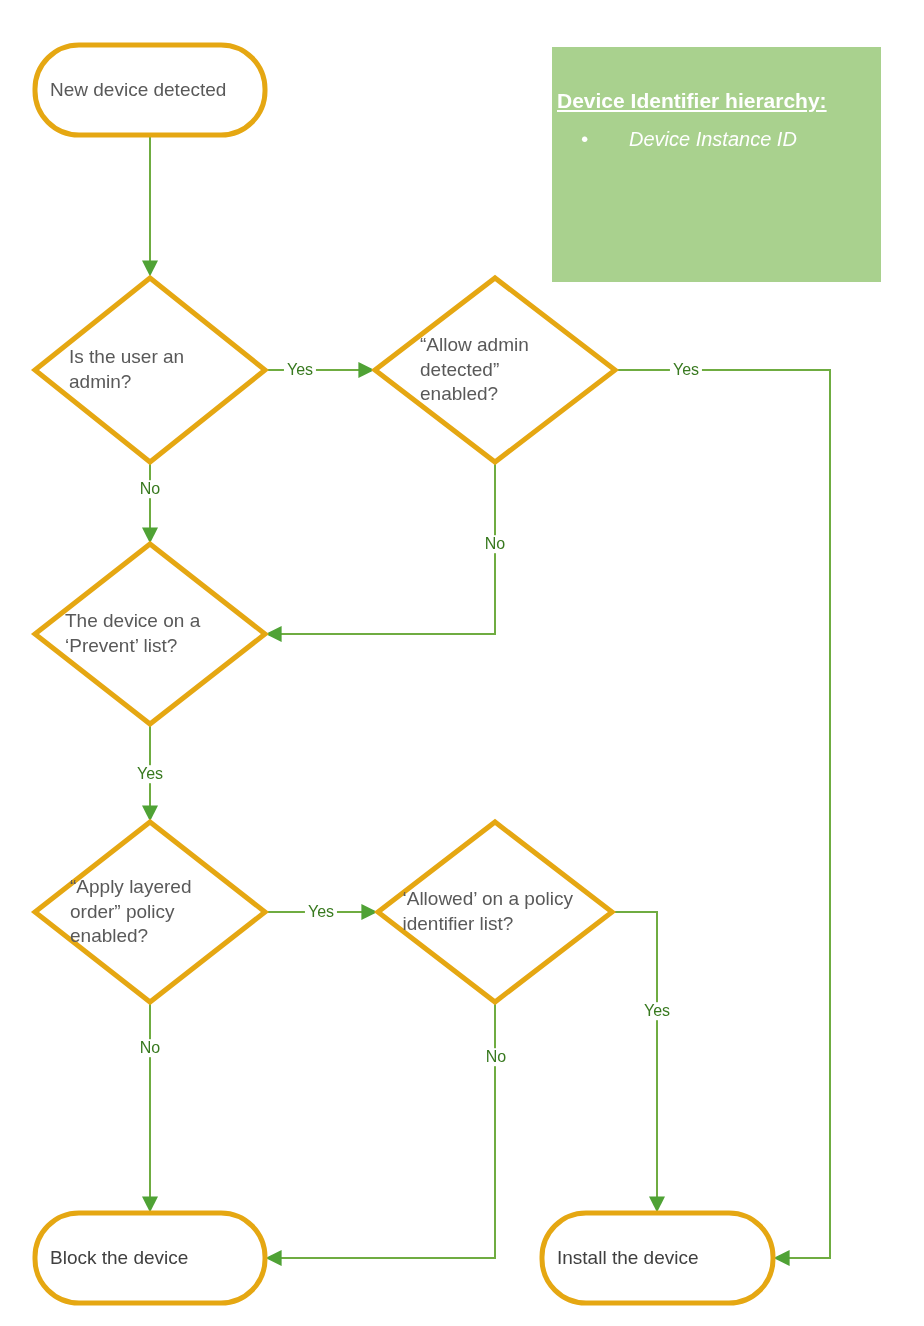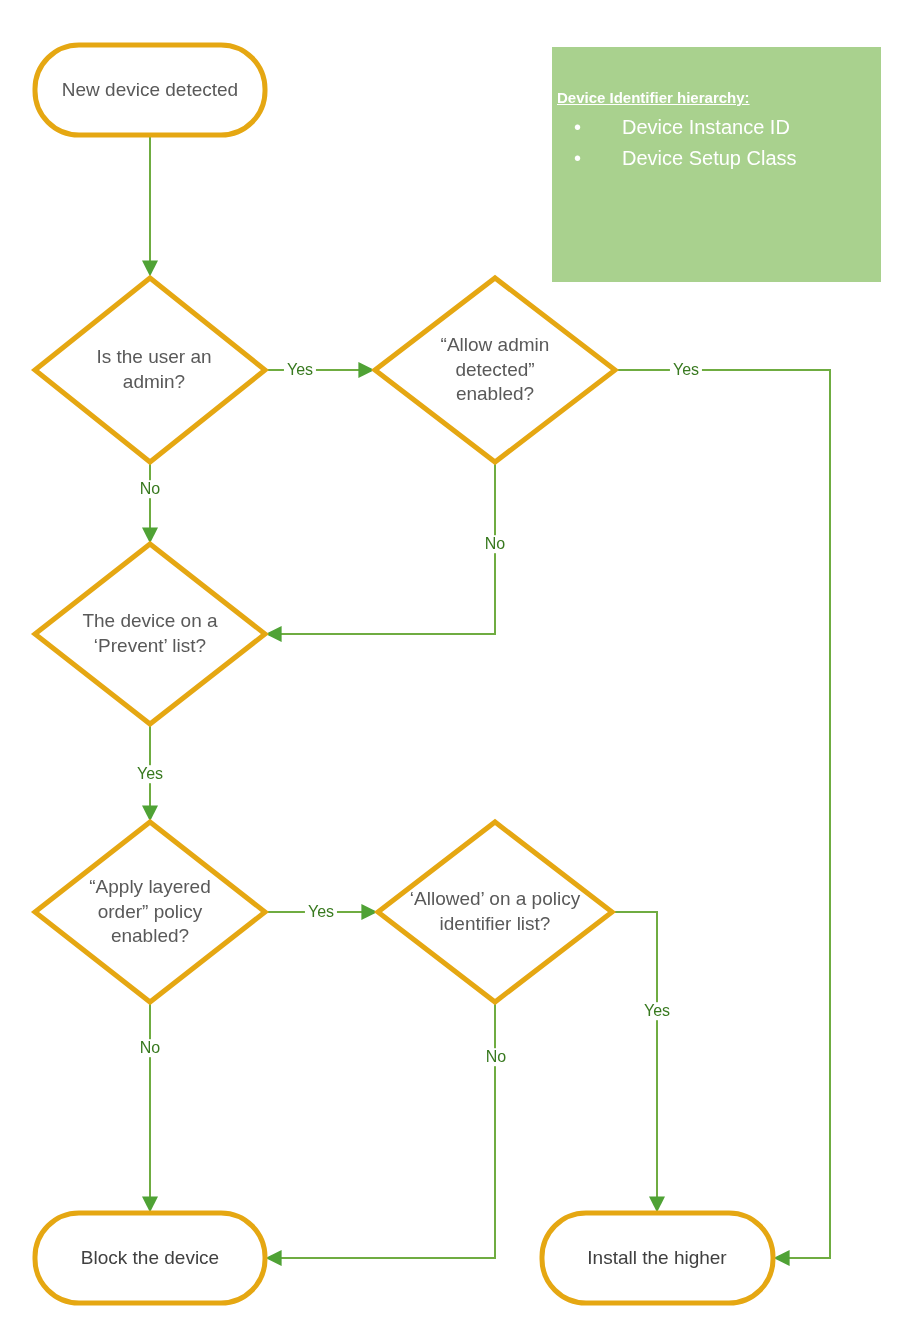--- a/index.html
+++ b/index.html
@@ -3,21 +3,20 @@
 <meta charset="utf-8">
 <style>
   html,body{margin:0;padding:0;background:#ffffff;}
   body{font-family:"Liberation Sans", sans-serif;}
   .canvas{position:relative;width:924px;height:1326px;background:#ffffff;overflow:hidden;}
   .canvas svg{position:absolute;left:0;top:0;}
 
   .node-label{
     position:absolute;
     transform:translate(-50%,-50%);
-    text-align:center;
     font-size:19px;
     line-height:1.3;
     color:#595959;
   }
   .terminal-label{color:#404040;}
 
   .edge-label{
     position:absolute;
     transform:translate(-50%,-50%);
     background:#ffffff;
@@ -30,28 +29,28 @@
 
   .legend{
     position:absolute;
     left:552px;top:47px;width:329px;height:235px;
     background:#A9D18E;
     color:#ffffff;
     box-sizing:border-box;
     padding:42px 8px 0 5px;
   }
   .legend-title{
-    font-size:15px;
+    font-size:21px;
     font-weight:bold;
     text-decoration:underline;
     margin:0 0 6px 0;
   }
   .legend ul{
     list-style:none;
-    margin:4px;padding:0;
+    margin:11px;padding:0;font-style:italic;
   }
   .legend li{
     position:relative;
     padding-left:61px;
     font-size:20px;
     line-height:31px;
   }
   .legend li::before{
     content:"\2022";
     position:absolute;
@@ -96,33 +95,32 @@
     </g>
   </svg>
 
   <div class="node-label" style="left:150px;top:90px;width:200px;">New device detected</div>
   <div class="node-label" style="left:154px;top:370px;width:170px;">Is the user an admin?</div>
   <div class="node-label" style="left:495px;top:370px;width:150px;">“Allow admin detected” enabled?</div>
   <div class="node-label" style="left:150px;top:634px;width:170px;">The device on a ‘Prevent’ list?</div>
   <div class="node-label" style="left:150px;top:912px;width:160px;">“Apply layered order” policy enabled?</div>
   <div class="node-label" style="left:495px;top:912px;width:185px;">‘Allowed’ on a policy identifier list?</div>
   <div class="node-label terminal-label" style="left:150px;top:1258px;width:200px;">Block the device</div>
-  <div class="node-label terminal-label" style="left:657px;top:1258px;width:200px;">Install the higher</div>
+  <div class="node-label terminal-label" style="left:657px;top:1258px;width:200px;">Install the device</div>
 
   <span class="edge-label" style="left:300px;top:370px;">Yes</span>
   <span class="edge-label" style="left:150px;top:489px;">No</span>
   <span class="edge-label" style="left:686px;top:370px;">Yes</span>
   <span class="edge-label" style="left:495px;top:544px;">No</span>
   <span class="edge-label" style="left:150px;top:774px;">Yes</span>
   <span class="edge-label" style="left:321px;top:912px;">Yes</span>
   <span class="edge-label" style="left:150px;top:1048px;">No</span>
   <span class="edge-label" style="left:657px;top:1011px;">Yes</span>
   <span class="edge-label" style="left:496px;top:1057px;">No</span>
 
   <div class="legend">
     <div class="legend-title">Device Identifier hierarchy:</div>
     <ul>
       <li>Device Instance ID</li>
-      <li>Device Setup Class</li>
     </ul>
   </div>
 
 </div>
 
 </body></html>

